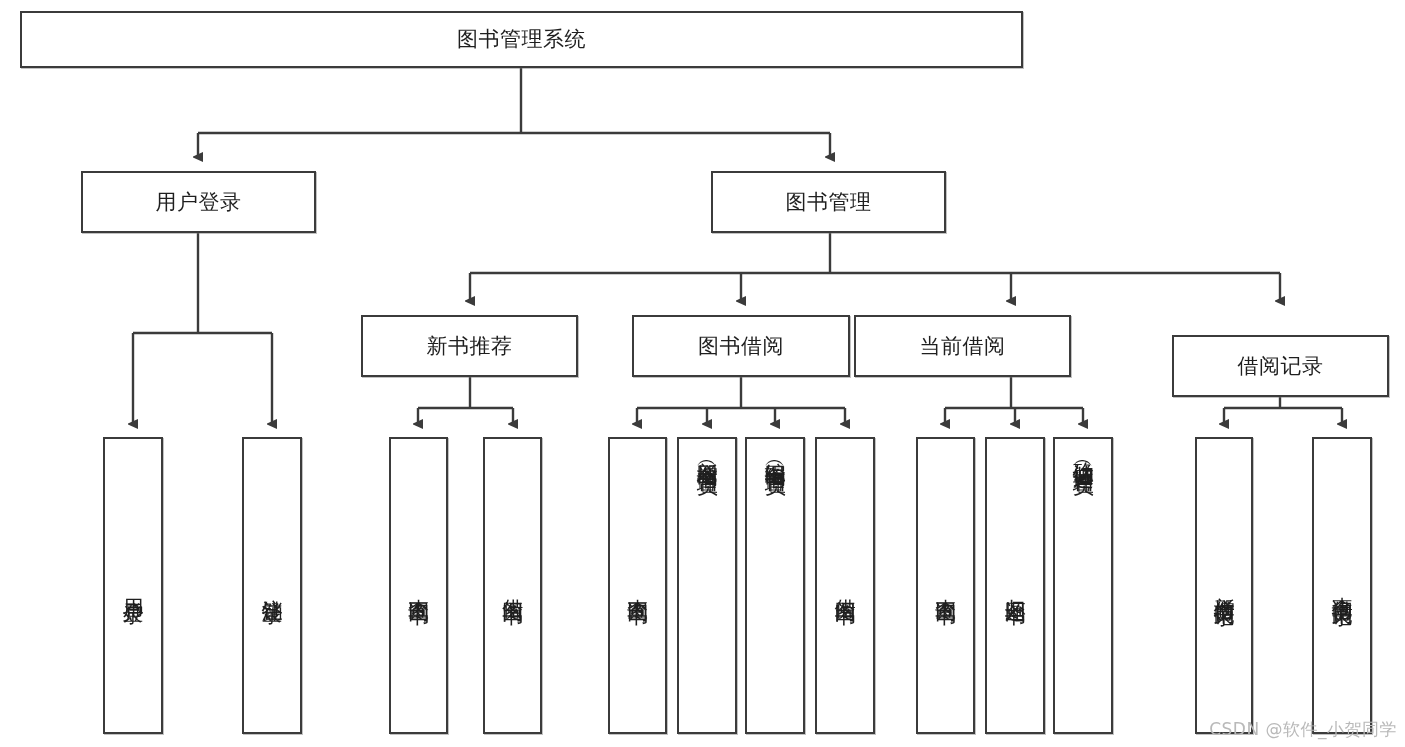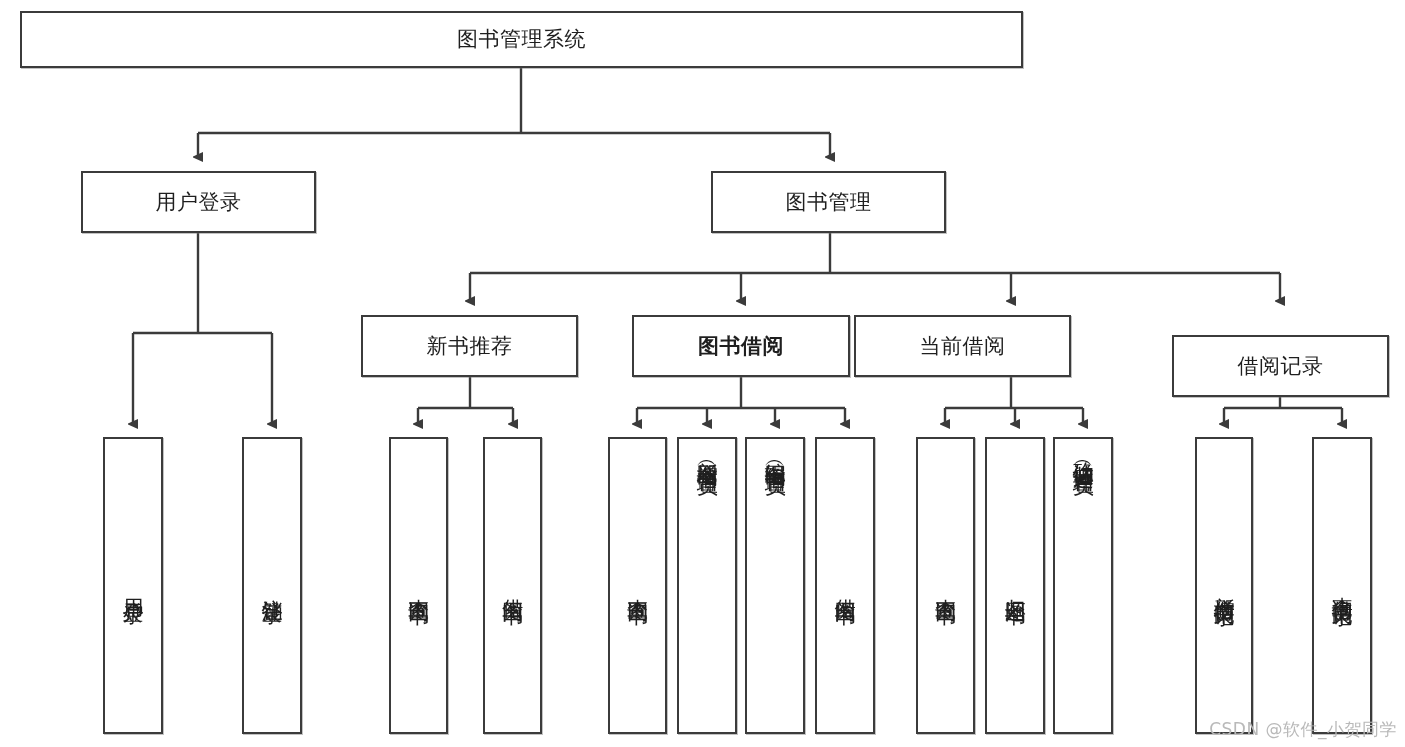--- a/index.html
+++ b/index.html
@@ -140,21 +140,21 @@
   <div class="node horizontal" style="left:81px; top:171px; width:235px; height:62px;">
     <span class="label">用户登录</span>
   </div>
   <div class="node horizontal" style="left:361px; top:315px; width:217px; height:62px;">
     <span class="label">新书推荐</span>
   </div>
 
   <div class="node horizontal" style="left:711px; top:171px; width:235px; height:62px;">
     <span class="label">图书管理</span>
   </div>
-  <div class="node horizontal" style="left:632px; top:315px; width:218px; height:62px;font-weight:bold;">
+  <div class="node horizontal" style="left:632px; top:315px; width:218px; height:62px;">
     <span class="label">图书借阅</span>
   </div>
   <div class="node horizontal" style="left:854px; top:315px; width:217px; height:62px;">
     <span class="label">当前借阅</span>
   </div>
   <div class="node horizontal" style="left:1172px; top:315px; width:217px; height:62px;margin-top:20px;">
     <span class="label">借阅记录</span>
   </div>
 
   <div class="node vertical centered" style="left:103px; top:437px; width:60px; height:297px;">

